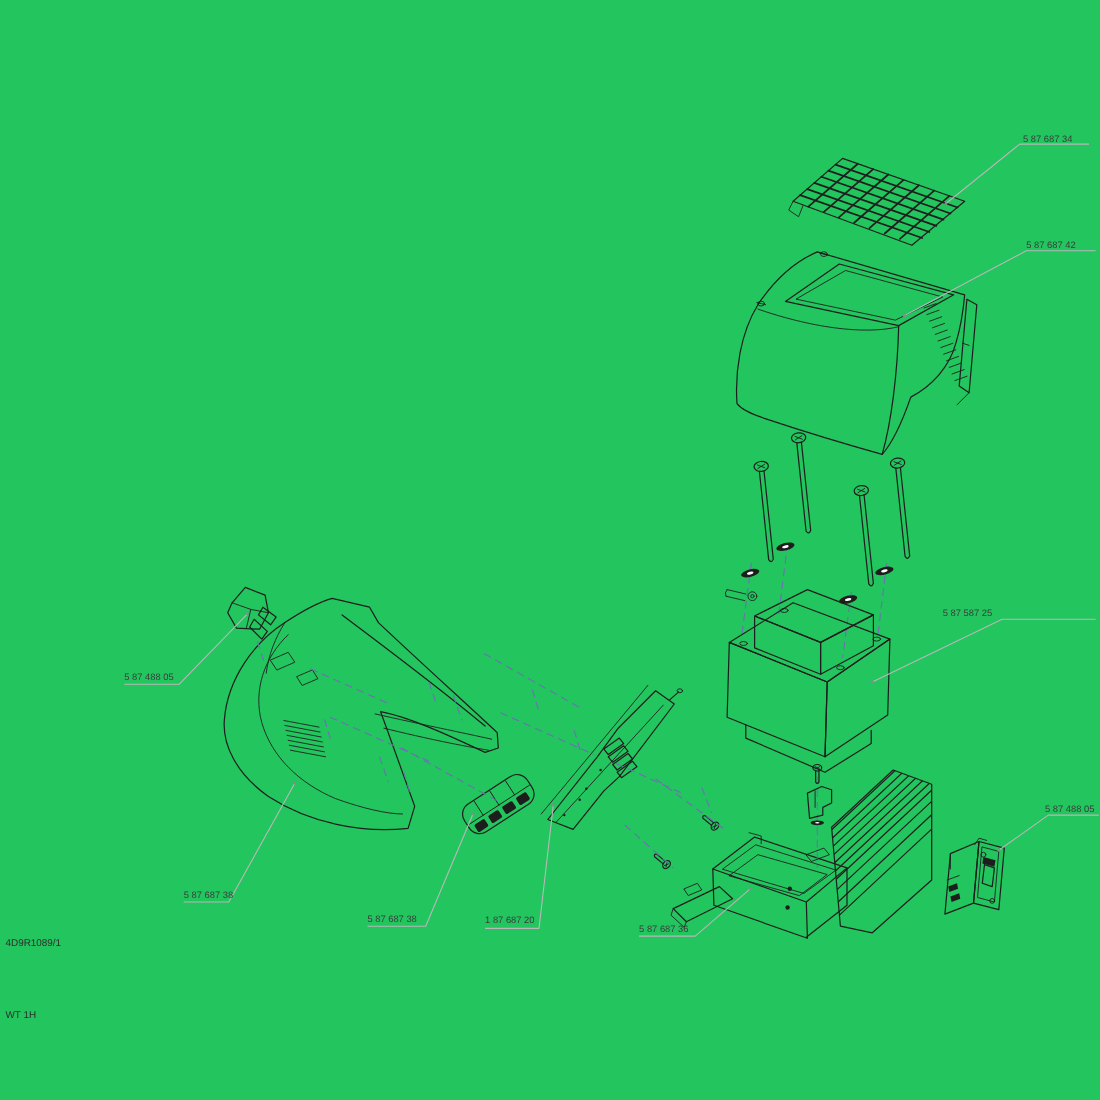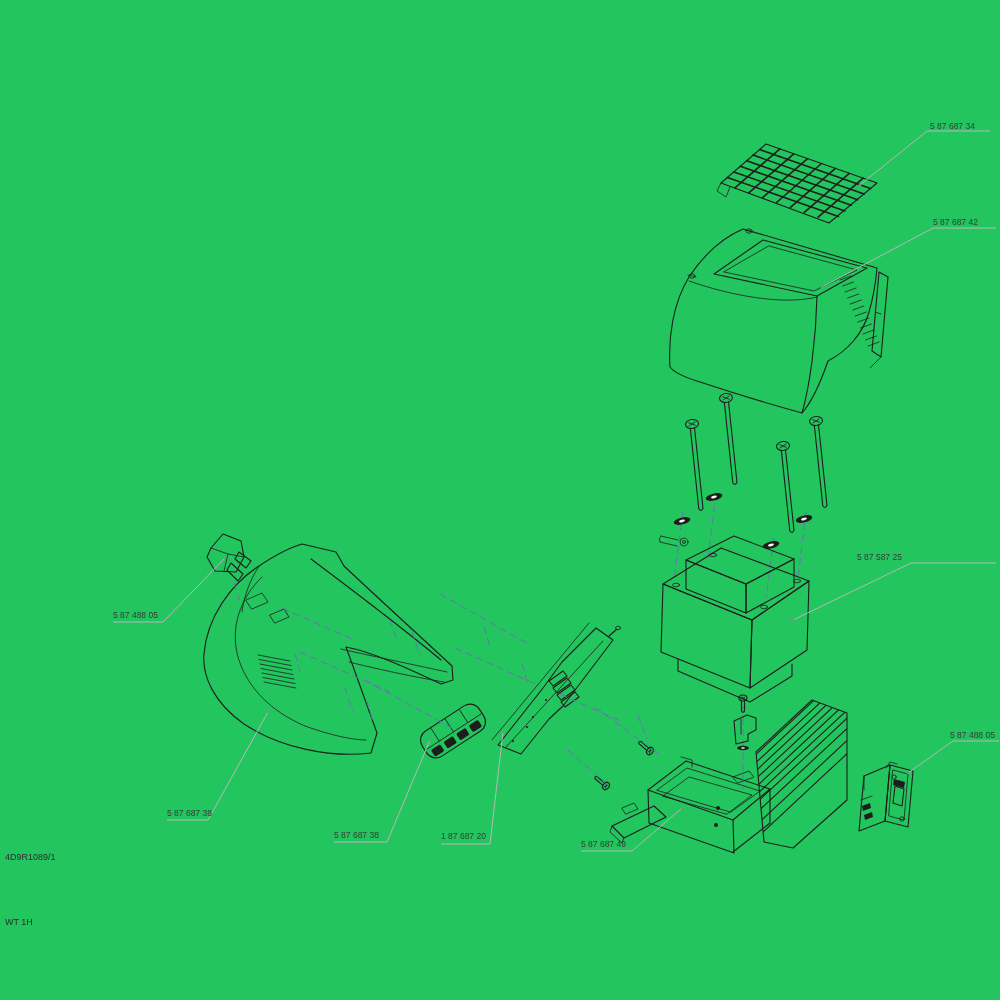--- a/index.html
+++ b/index.html
@@ -204,18 +204,18 @@
 </svg>
 
 <div class="part-label" style="left:930px;top:121px">5 87 687 34</div>
 <div class="part-label" style="left:933px;top:217px">5 87 687 42</div>
 <div class="part-label" style="left:857px;top:552px">5 87 587 25</div>
 <div class="part-label" style="left:950px;top:730px">5 87 488 05</div>
 <div class="part-label" style="left:113px;top:610px">5 87 488 05</div>
 <div class="part-label" style="left:167px;top:808px">5 87 687 38</div>
 <div class="part-label" style="left:334px;top:830px">5 87 687 38</div>
 <div class="part-label" style="left:441px;top:831px">1 87 687 20</div>
-<div class="part-label" style="left:581px;top:839px">5 87 687 49</div>
+<div class="part-label" style="left:581px;top:839px">5 87 687 36</div>
 
 <div class="doc-label" style="left:5px;top:852px">4D9R1089/1</div>
 <div class="doc-label" style="left:5px;top:917px">WT 1H</div>
 
 </div>
 
 </body></html>

